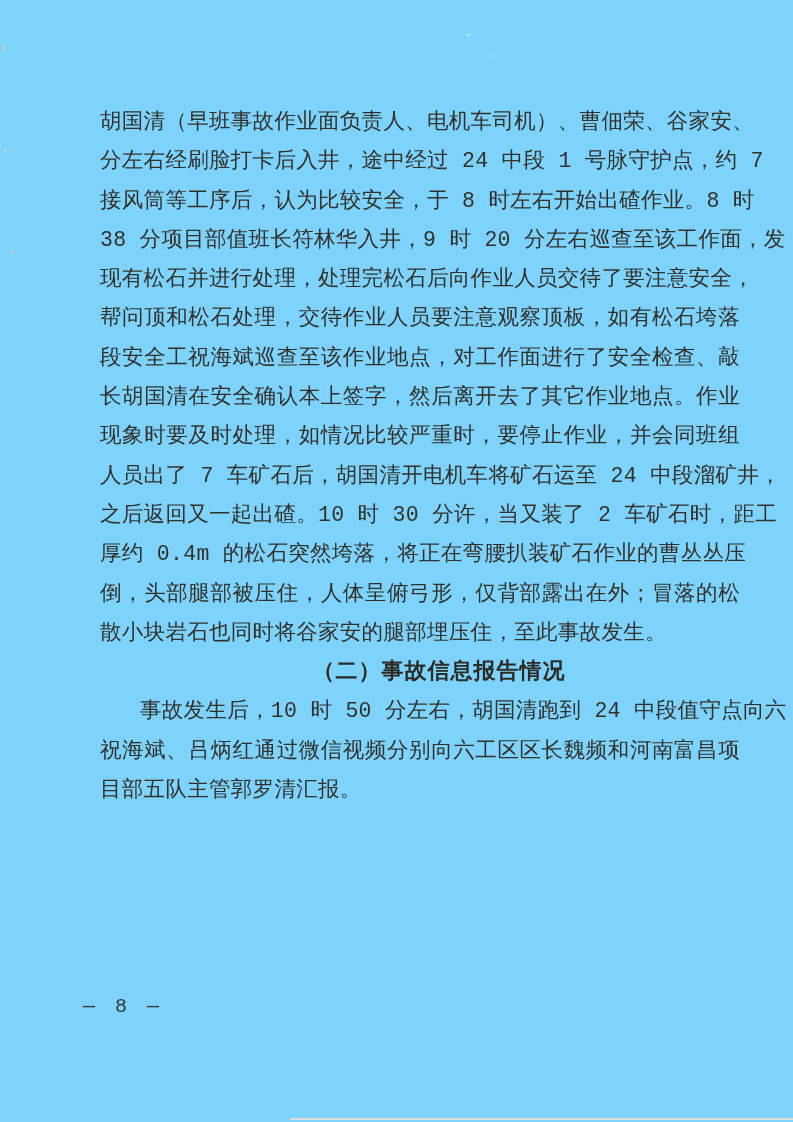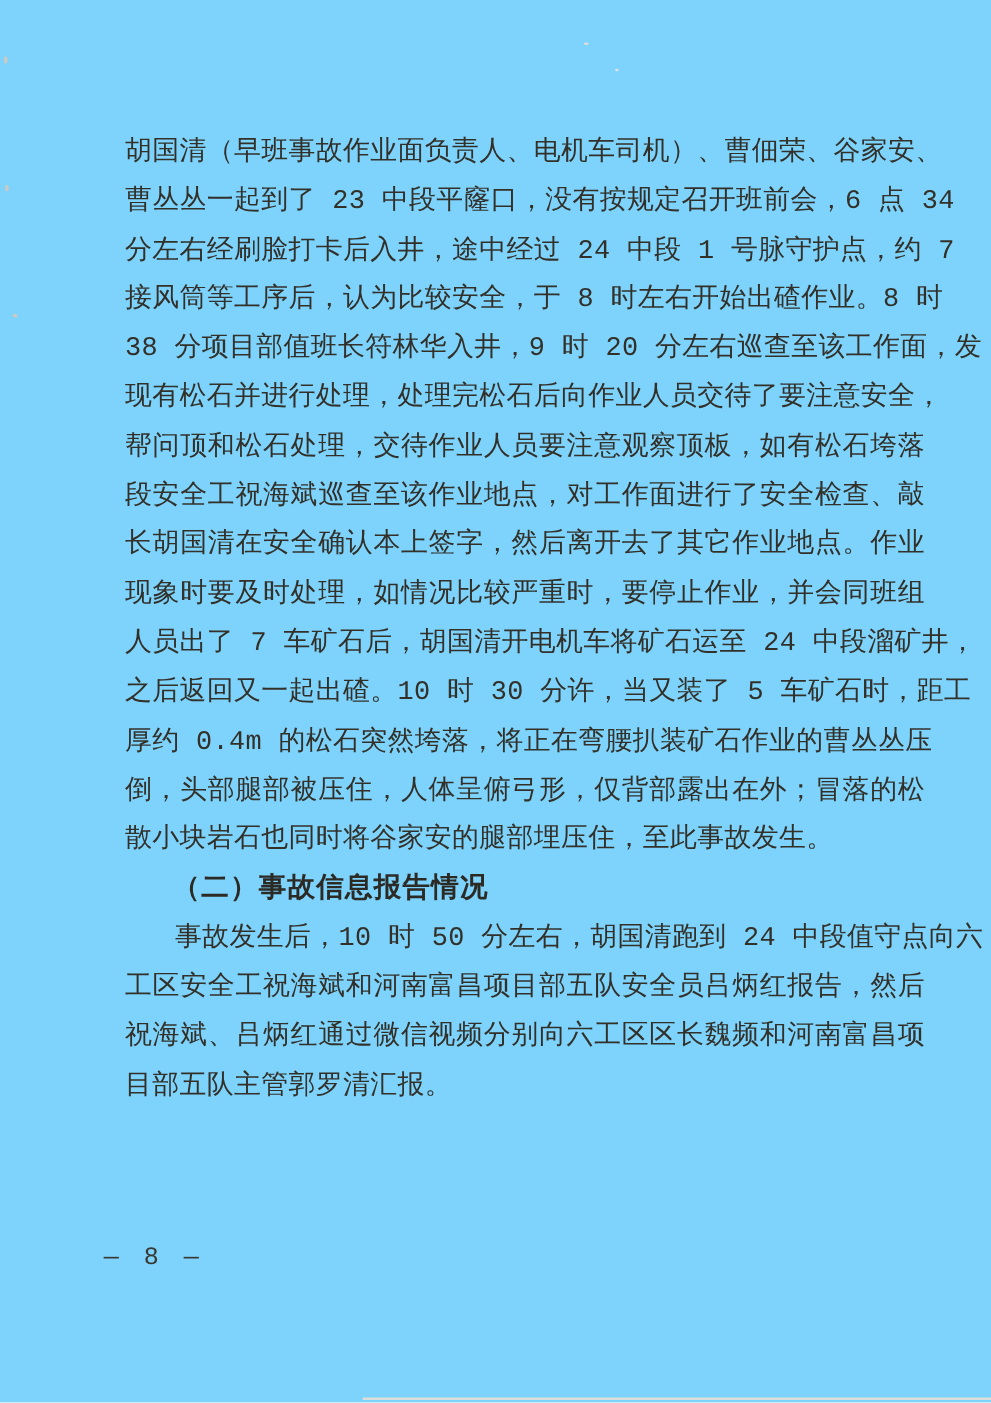--- a/index.html
+++ b/index.html
@@ -42,20 +42,21 @@
     text-indent: 40px;
   }
   .heading-line {
     height: 39.3px;
     line-height: 39.3px;
     font-size: 22px;
     font-weight: bold;
     letter-spacing: 1px;
     text-indent: 38px;
     color: #2c2a24;
+    text-align: center;
   }
   
   .pagenum {
     position: absolute;
     left: 83px;
     top: 995px;
     font-size: 20px;
     letter-spacing: 4px;
     color: #3a3833;
   }
@@ -84,41 +85,39 @@
 </style>
 </head>
 <body>
 
 <div class="page">
 
   <div class="textblock">
 
     <div>
         <div class="line">胡国清（早班事故作业面负责人、电机车司机）、曹佃荣、谷家安、</div>
-        <div class="line">曹丛丛一起到了 23 中段平窿口，没有按规定召开班前会，6 点 34</div>
         <div class="line">分左右经刷脸打卡后入井，途中经过 24 中段 1 号脉守护点，约 7</div>
         <div class="line">接风筒等工序后，认为比较安全，于 8 时左右开始出碴作业。8 时</div>
         <div class="line">38 分项目部值班长符林华入井，9 时 20 分左右巡查至该工作面，发</div>
         <div class="line">现有松石并进行处理，处理完松石后向作业人员交待了要注意安全，</div>
         <div class="line">帮问顶和松石处理，交待作业人员要注意观察顶板，如有松石垮落</div>
         <div class="line">段安全工祝海斌巡查至该作业地点，对工作面进行了安全检查、敲</div>
         <div class="line">长胡国清在安全确认本上签字，然后离开去了其它作业地点。作业</div>
         <div class="line">现象时要及时处理，如情况比较严重时，要停止作业，并会同班组</div>
         <div class="line">人员出了 7 车矿石后，胡国清开电机车将矿石运至 24 中段溜矿井，</div>
-        <div class="line">之后返回又一起出碴。10 时 30 分许，当又装了 5 车矿石时，距工</div>
+        <div class="line">之后返回又一起出碴。10 时 30 分许，当又装了 2 车矿石时，距工</div>
         <div class="line">厚约 0.4m 的松石突然垮落，将正在弯腰扒装矿石作业的曹丛丛压</div>
         <div class="line">倒，头部腿部被压住，人体呈俯弓形，仅背部露出在外；冒落的松</div>
         <div class="line para-end">散小块岩石也同时将谷家安的腿部埋压住，至此事故发生。</div>
       </div>
 
     <div class="heading-line">（二）事故信息报告情况</div>
 
     <div>
         <div class="line first-indent">事故发生后，10 时 50 分左右，胡国清跑到 24 中段值守点向六</div>
-        <div class="line">工区安全工祝海斌和河南富昌项目部五队安全员吕炳红报告，然后</div>
         <div class="line">祝海斌、吕炳红通过微信视频分别向六工区区长魏频和河南富昌项</div>
         <div class="line para-end">目部五队主管郭罗清汇报。</div>
       </div>
 
   </div>
 
   <div class="pagenum">— 8 —</div>
 
   <div class="speck" style="left:3px; top:45px; width:3px; height:6px;"></div>
   <div class="speck" style="left:4px; top:148px; width:3px; height:5px;"></div>

